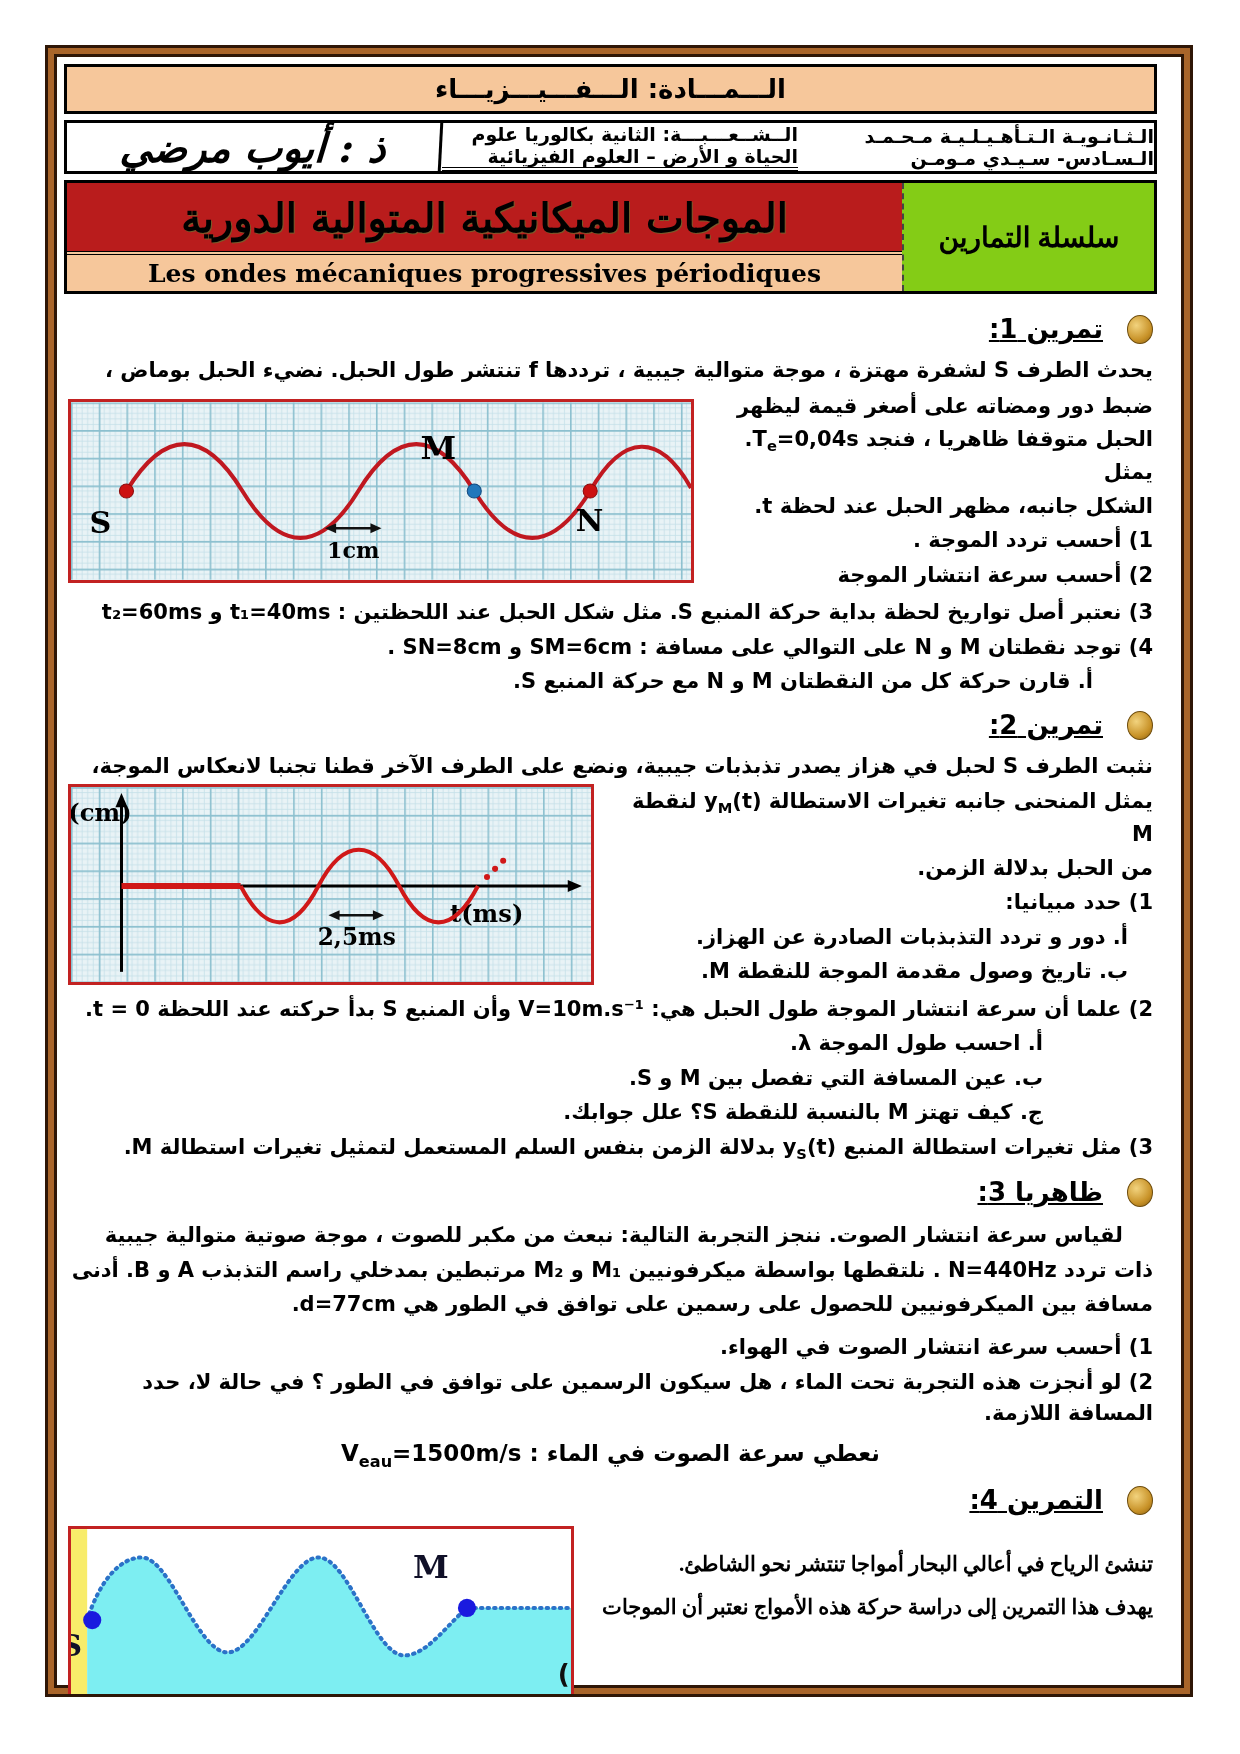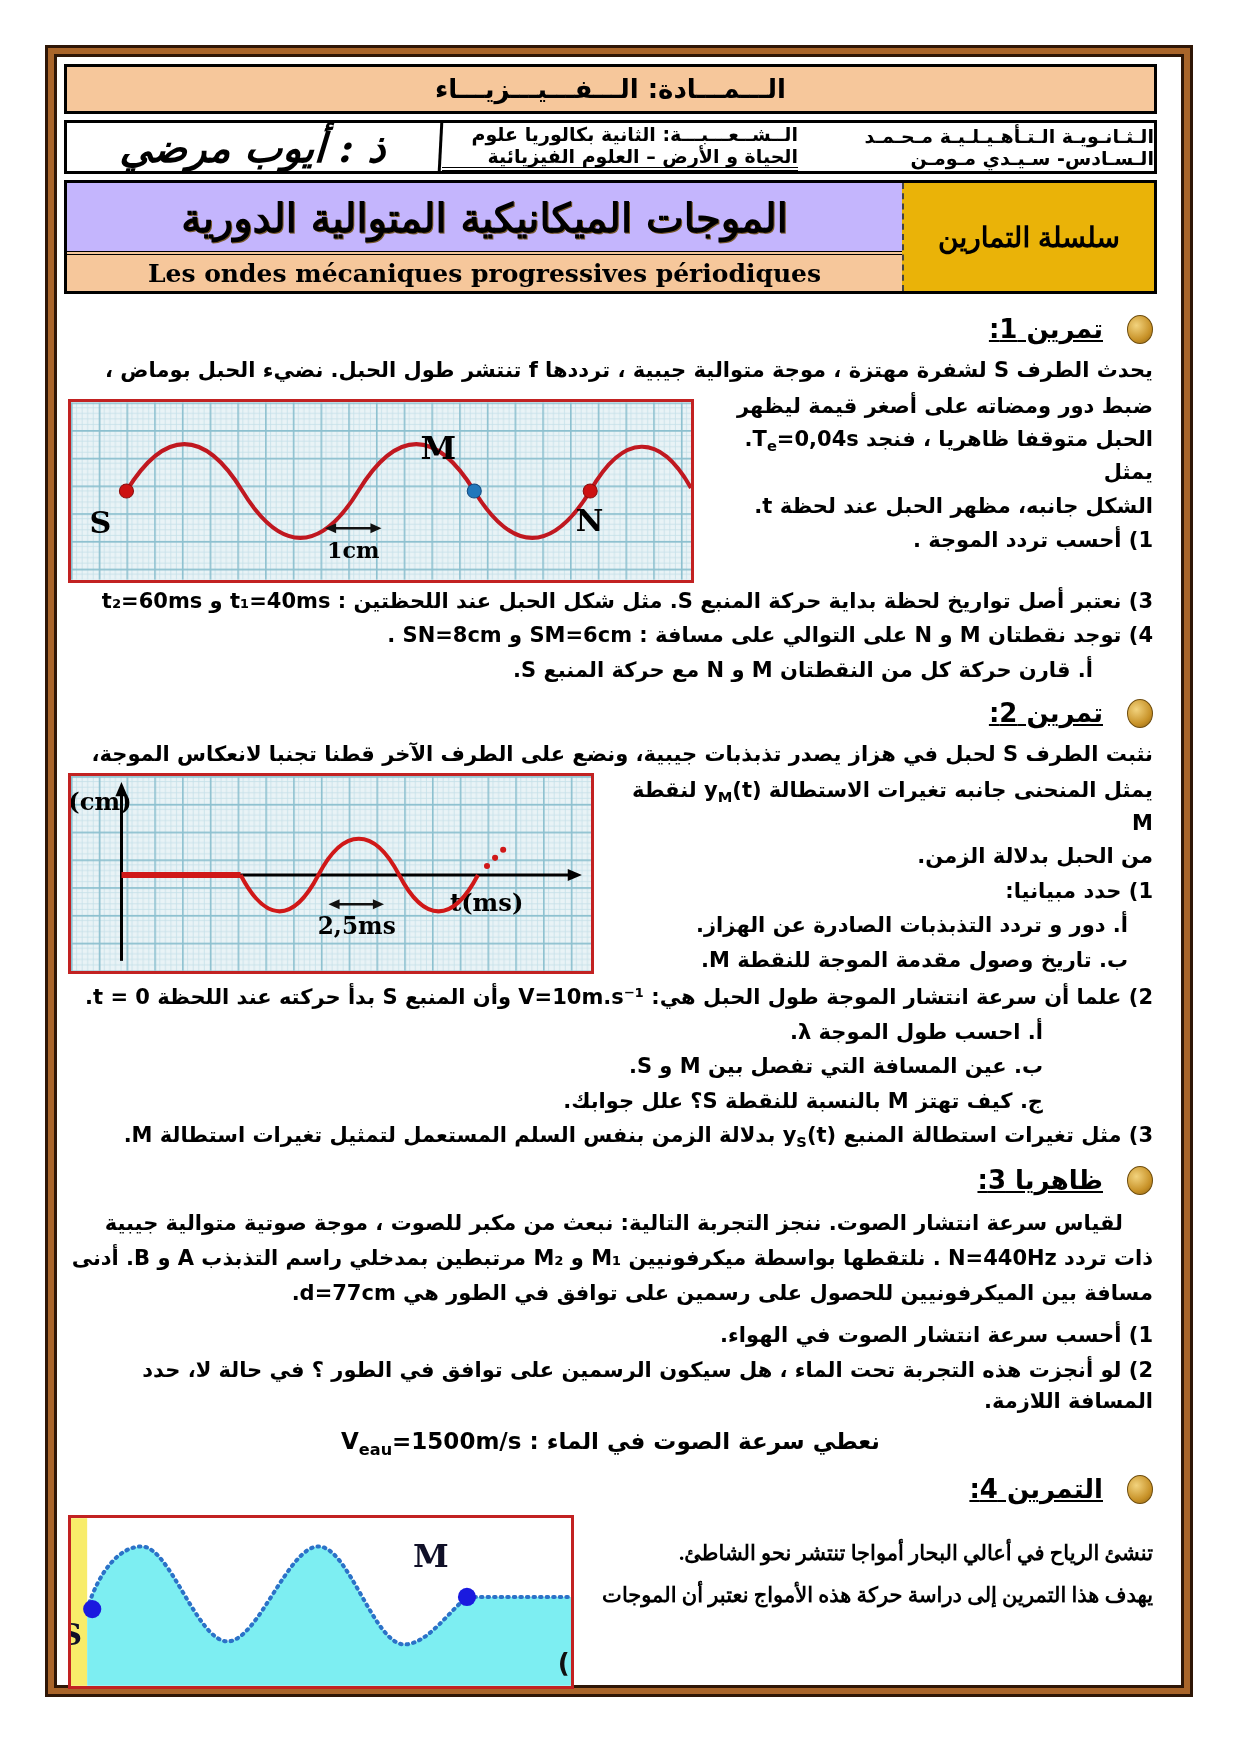--- a/index.html
+++ b/index.html
@@ -27,34 +27,34 @@
     font-family:"DejaVu Serif",serif;font-size:40px;font-weight:bold;font-style:italic;
     direction:rtl;transform:skewX(-3deg);
   }
   .info-cell{flex:1;display:flex;flex-direction:row;}
   .info-row{
     flex:1;display:flex;align-items:center;justify-content:center;
     font-weight:bold;font-size:19px;direction:rtl;min-height:38px;
   }
   .info-row.first{border-bottom:4px double #000;}
   .titlerow{display:flex;border:3px solid #000;height:108px;}
-  .title-main{flex:1;background:#c4b5fd;display:flex;flex-direction:column;}
+  .title-main{flex:1;background:#b91c1c;display:flex;flex-direction:column;}
   .title-ar{
     flex:1;display:flex;align-items:center;justify-content:center;direction:rtl;
     font-family:"DejaVu Serif",serif;font-weight:bold;font-size:40px;
     text-shadow:1px 1px 0 #7a5a2a;letter-spacing:1px;
   }
   .title-fr{
     height:36px;border-top:4px double #000;display:flex;align-items:center;justify-content:center;
     font-family:"DejaVu Serif",serif;font-weight:bold;font-size:25px;background:#f6c79b;
   }
   .series-cell{
-    width:250px;background:#eab308;border-left:2px dashed #444;
+    width:250px;background:#84cc16;border-left:2px dashed #444;
     display:flex;align-items:center;justify-content:center;direction:rtl;
-    font-family:Liberation Sans, sans-serif;font-weight:bold;font-size:28px;
+    font-family:Liberation Serif, serif;font-weight:bold;font-size:28px;
   }
   
   .content{direction:rtl;padding:8px 4px 0 4px;font-weight:bold;font-size:21px;line-height:1.5;}
   .exh{display:flex;align-items:center;gap:24px;margin:8px 0 6px 0;text-align:center;}
   .exh .coin{
     width:24px;height:27px;border-radius:50%;
     background:radial-gradient(circle at 35% 35%, #f2d37e, #c89228 62%, #8a5f10);
     border:1px solid #6e4c0c;flex:0 0 auto;
   }
   .exh .ext{font-size:26px;text-decoration:underline;}
@@ -103,20 +103,21 @@
     </div>
 
     <div class="para">يحدث الطرف  S  لشفرة مهتزة ، موجة متوالية جيبية ، ترددها    f    تنتشر طول الحبل. نضيء الحبل بوماض ،</div>
 
     <div class="figrow">
       <div class="sidecol">
         <div class="para">ضبط  دور ومضاته على أصغر قيمة ليظهر</div>
         <div class="para"><span>الحبل متوقفا ظاهريا ، فنجد </span><span class="ltr"><span>T</span><sub>e</sub><span>=0,04s</span></span><span>. يمثل</span></div>
         <div class="para">الشكل جانبه، مظهر الحبل عند لحظة t.</div>
         <div class="q">1) أحسب تردد الموجة .</div>
+        <div class="q">2) أحسب سرعة انتشار الموجة</div>
       </div>
       <div class="figwrap" style="margin-top:10px">
         <svg class="figbox" width="620" height="178" viewBox="0 0 615 176">
           <defs>
             <pattern id="gp1" width="27.5" height="27.5" patternUnits="userSpaceOnUse">
               <rect width="27.5" height="27.5" fill="#e9f3f6"></rect>
               <path d="M5.5 0V27.5 M11 0V27.5 M16.5 0V27.5 M22 0V27.5 M0 5.5H27.5 M0 11H27.5 M0 16.5H27.5 M0 22H27.5" stroke="#c4dfe8" stroke-width="0.8"></path>
               <path d="M0.8 0V27.5 M0 0.8H27.5" stroke="#8cc0cf" stroke-width="1.6"></path>
             </pattern>
           </defs>

